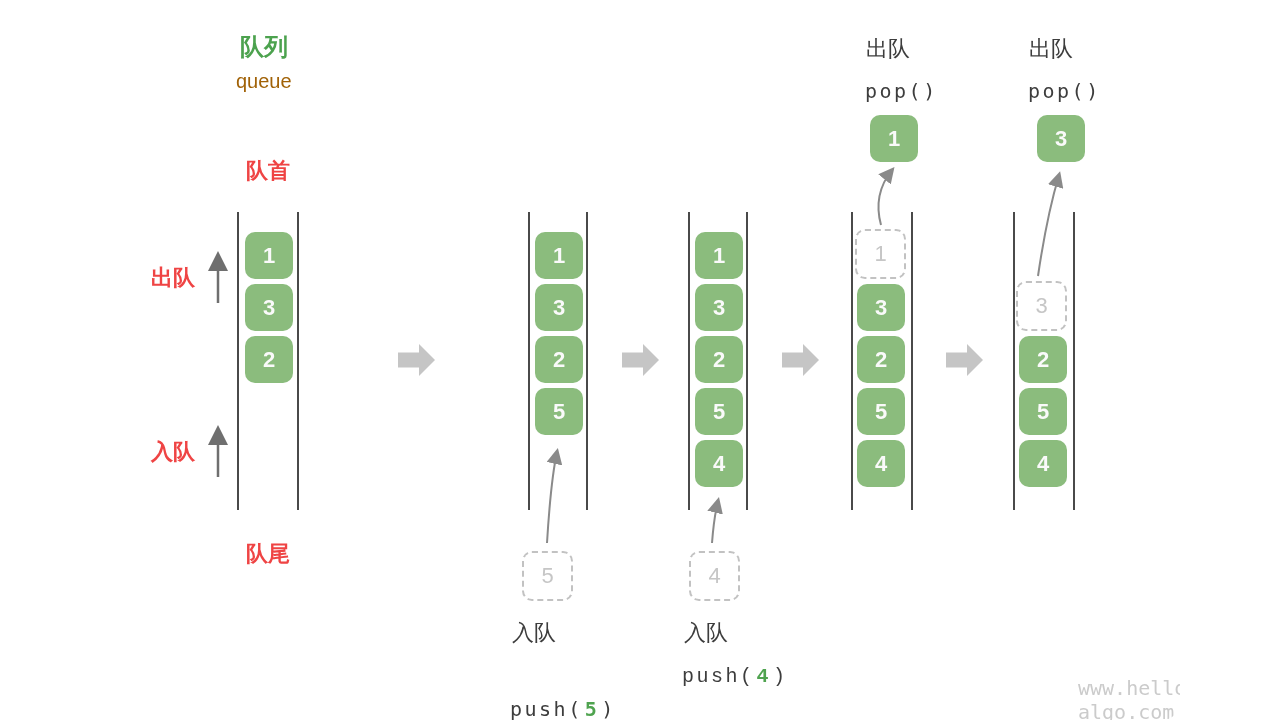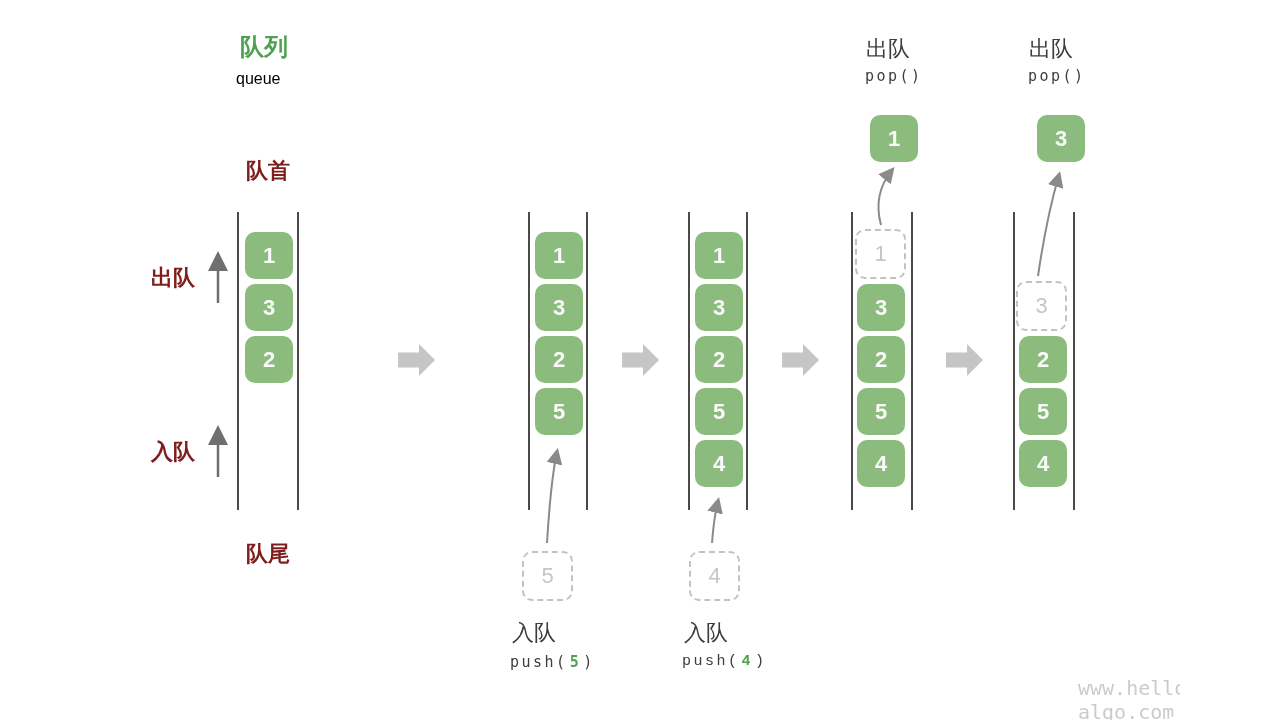--- a/index.html
+++ b/index.html
@@ -14,24 +14,24 @@
     border-radius: 18px;
   }
   .abs { position: absolute; }
   .zh  { font-family: "Liberation Sans", "DejaVu Sans", sans-serif; color: #3d3d3d; }
   .mono {
     font-family: "DejaVu Sans Mono", "Liberation Mono", monospace;
     color: #3d3d3d;
     letter-spacing: 2.5px;
   }
   .title-zh { font-size: 24px; font-weight: bold; color: #4CA24E; }
-  .title-en { font-size: 16px; color: #000000; }
-  .side-label { font-size: 22px; font-weight: bold; color: #7f1d1d; }
+  .title-en { font-size: 20px; color: #a16207; }
+  .side-label { font-size: 22px; font-weight: bold; color: #ef4444; }
   .op-label   { font-size: 22px; color: #3d3d3d; }
-  .op-code    { font-size: 15px; }
+  .op-code    { font-size: 20px; margin-top: 12px; }
   .op-code .arg { color: #4FA34F; font-weight: bold; padding: 0 2px; }
 
   .col {
     position: absolute;
     top: 212px;
     height: 298px;
     border-left: 2px solid #4a4a4a;
     border-right: 2px solid #4a4a4a;
   }
   .cell {
@@ -103,21 +103,21 @@
   <div class="cell" style="left:245px; top:284px;">3</div>
   <div class="cell" style="left:245px; top:336px;">2</div>
 
   <div class="col" style="left:528px; width:60px;"></div>
   <div class="cell" style="left:535px; top:232px;">1</div>
   <div class="cell" style="left:535px; top:284px;">3</div>
   <div class="cell" style="left:535px; top:336px;">2</div>
   <div class="cell" style="left:535px; top:388px;">5</div>
   <div class="cell-dashed" style="left:522px; top:551px;">5</div>
   <div class="abs op-label zh" style="left:512px; top:618px;">入队</div>
-  <div class="abs op-code mono" style="left:510px; top:653px;"><span>push(</span><span class="arg">5</span><span>)</span></div>
+  <div class="abs op-code mono" style="left:510px; top:685px;"><span>push(</span><span class="arg">5</span><span>)</span></div>
 
   <div class="col" style="left:688px; width:60px;"></div>
   <div class="cell" style="left:695px; top:232px;">1</div>
   <div class="cell" style="left:695px; top:284px;">3</div>
   <div class="cell" style="left:695px; top:336px;">2</div>
   <div class="cell" style="left:695px; top:388px;">5</div>
   <div class="cell" style="left:695px; top:440px;">4</div>
   <div class="cell-dashed" style="left:689px; top:551px;">4</div>
   <div class="abs op-label zh" style="left:684px; top:618px;">入队</div>
   <div class="abs op-code mono" style="left:682px; top:653px;font-family:Liberation Mono, monospace;"><span>push(</span><span class="arg">4</span><span>)</span></div>

